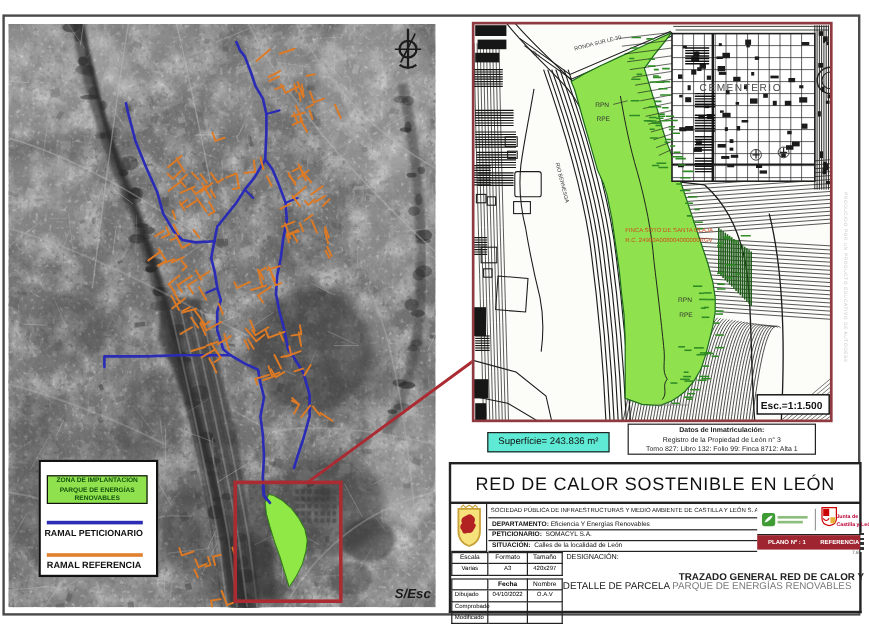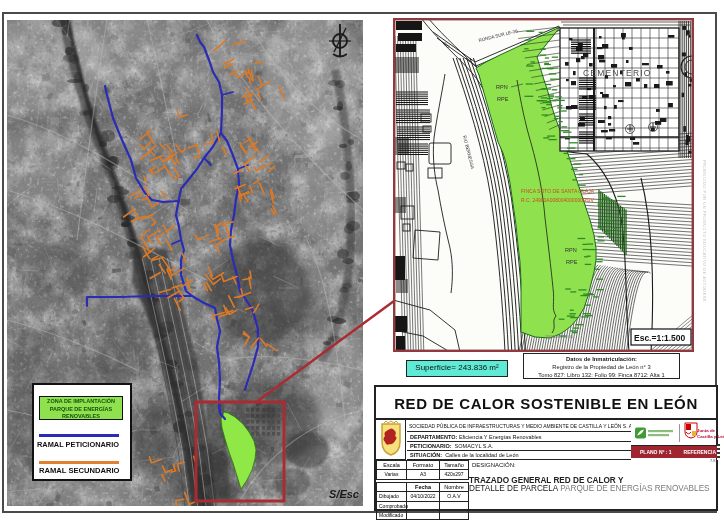--- a/index.html
+++ b/index.html
@@ -926,21 +926,21 @@
 <div class="abs" style="left:32px;top:383px;width:100px;height:98px;background:#fff;border:2px solid #111">
 
   <div class="abs" style="left:5px;top:11px;width:84px;height:24px;background:#8fe24d;border:1px solid #111;text-align:center;font-size:5.5px;font-weight:bold;color:#14510f;line-height:7.5px;padding-top:1px">ZONA DE IMPLANTACIÓN<br>PARQUE DE ENERGÍAS<br>RENOVABLES</div>
 
   <div class="abs" style="left:5px;top:49px;width:80px;height:2.5px;background:#2b2cb5"></div>
 
   <div class="abs nw" style="left:3px;top:55px;font-size:7.4px;font-weight:bold;color:#111">RAMAL PETICIONARIO</div>
 
   <div class="abs" style="left:5px;top:76px;width:80px;height:2.5px;background:#e0812f"></div>
 
-  <div class="abs nw" style="left:5px;top:81px;font-size:7.6px;font-weight:bold;color:#111">RAMAL SECUNDARIO</div>
+  <div class="abs nw" style="left:5px;top:81px;font-size:7.6px;font-weight:bold;color:#111">RAMAL REFERENCIA</div>
 </div>
 
 <svg class="abs" style="left:0;top:0" width="724" height="523" viewBox="0 0 724 523">
 
 <polygon points="224,412 221,419 222,428 225,439 229,452 233,463 237,476 241,489 247,480 252,470 255,459 256,450 254,441 249,432 243,424 235,417 228,413" fill="#8fe845" stroke="#2a7a12" stroke-width="0.8"></polygon>
 
 <polyline points="219,405 220,413 225,419" fill="none" stroke="#2b2cb5" stroke-width="2.2" stroke-linecap="round"></polyline>
 
 <rect x="196" y="402" width="88" height="99" fill="none" stroke="#ab2b33" stroke-width="3"></rect>
 
@@ -1559,21 +1559,21 @@
 <rect x="1.2" y="1.2" width="298.6" height="331.6" fill="none" stroke="#8e3a40" stroke-width="2.4"></rect>
 </svg>
   </div>
 
 <div class="abs nw" style="left:406px;top:360px;width:102px;height:17px;border:1.5px solid #222;background:#5eead4;font-size:8px;color:#111;text-align:center;line-height:14px">Superfície= 243.836 m²</div>
 
 <div class="abs" style="left:523px;top:353px;width:157px;height:26px;border:1px solid #222;background:#fff;font-size:5.8px;color:#222;text-align:center;line-height:8px;padding-top:1px"><b>Datos de Inmatriculación:</b><br>Registro de la Propiedad de León n° 3<br>Tomo 827: Libro 132: Folio 99: Finca 8712: Alta 1</div>
 
 <div class="abs" style="left:701px;top:160px;width:6px;font-size:4px;color:#c4c4c4;writing-mode:vertical-rl;height:220px;letter-spacing:0.5px">PRODUCIDO POR UN PRODUCTO EDUCATIVO DE AUTODESK</div>
 
-<div class="abs nw" style="left:374px;top:385px;width:344px;height:35px;border:2px solid #222;background:#fff;text-align:center;font-size:15px;font-weight:bold;color:#111;line-height:33px;letter-spacing:0.6px">RED DE CALOR SOSTENIBLE EN LEÓN</div>
+<div class="abs nw" style="left:374px;top:385px;width:344px;height:35px;border:2px solid #222;background:#fff;text-align:center;font-size:15px;font-weight:normal;color:#111;line-height:33px;letter-spacing:0.6px">RED DE CALOR SOSTENIBLE EN LEÓN</div>
 
 <div class="abs" style="left:374px;top:420px;width:344px;height:91px;border-left:2px solid #222;border-right:2px solid #222;border-bottom:2px solid #222;background:#fff">
 
   <div class="abs" style="left:0;top:0;width:30px;height:40px;border-right:1px solid #222;border-bottom:1px solid #222">
     
     <svg width="30" height="40" viewBox="0 0 30 40">
         <path d="M6,4 h18 v18 q0,10 -9,13 q-9,-3 -9,-13 Z" fill="#f6e27a" stroke="#c8a13a" stroke-width="1.5"></path>
         <path d="M12,10 q4,-3 6,0 q3,2 1,6 q3,1 0,5 q-2,4 -5,3 q-4,2 -5,-2 q-3,-3 0,-6 q-2,-4 3,-6" fill="#b22222"></path>
         <path d="M8,3 l2,-2 2,2 3,-2 3,2 2,-2 2,2" stroke="#c8a13a" fill="none"></path>
       </svg>
@@ -1625,15 +1625,15 @@
     <div class="abs" style="left:0;top:42px;width:31px;height:9px;border:1px solid #222;border-top:none;font-size:5px;line-height:8px;padding-left:2px">Comprobado</div>
     <div class="abs" style="left:31px;top:42px;width:33px;height:9px;border:1px solid #222;border-top:none;border-left:none"></div>
     <div class="abs" style="left:64px;top:42px;width:29px;height:9px;border:1px solid #222;border-top:none;border-left:none"></div>
     <div class="abs" style="left:0;top:51px;width:31px;height:9px;border:1px solid #222;border-top:none;font-size:5px;line-height:8px;padding-left:2px">Modificado</div>
     <div class="abs" style="left:31px;top:51px;width:33px;height:9px;border:1px solid #222;border-top:none;border-left:none"></div>
     <div class="abs" style="left:64px;top:51px;width:29px;height:9px;border:1px solid #222;border-top:none;border-left:none"></div>
   </div>
 
   <div class="abs" style="left:93px;top:40px;width:251px;height:51px">
     <div class="abs" style="left:3px;top:2px;font-size:6px;color:#111">DESIGNACIÓN:</div>
-    <div class="abs nw" style="left:0;top:16px;width:100%;text-align:left;font-size:8.2px;font-weight:bold;color:#222">TRAZADO GENERAL RED DE CALOR Y</div>
+    <div class="abs nw" style="left:0;top:16px;width:100%;text-align:right;font-size:8.2px;font-weight:bold;color:#222">TRAZADO GENERAL RED DE CALOR Y</div>
     <div class="abs nw" style="left:0;top:24px;width:100%;text-align:left;font-size:8.2px;font-weight:normal"><span style="color:#222">DETALLE DE PARCELA</span> <span style="color:#7a7a7a">PARQUE DE ENERGÍAS RENOVABLES</span></div>
   </div>
 </div>
 </body></html>

